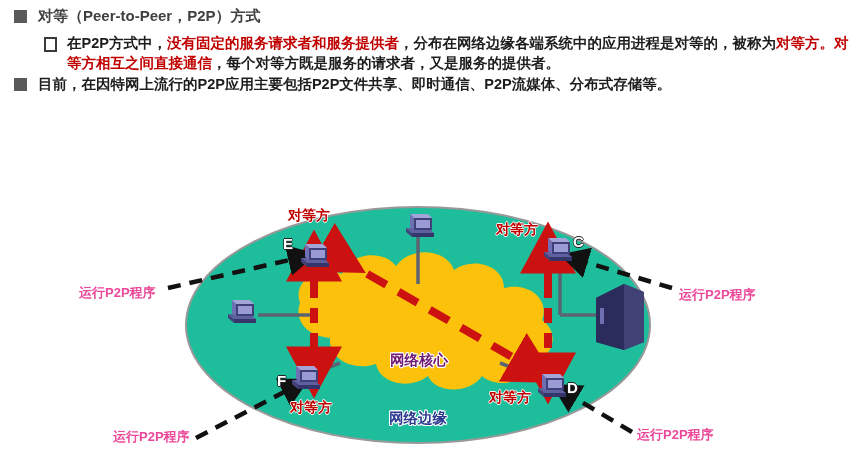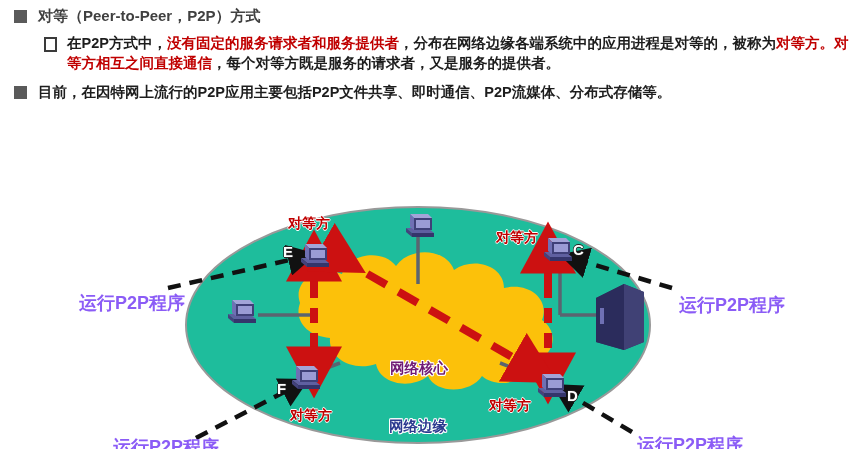--- a/index.html
+++ b/index.html
@@ -21,21 +21,21 @@
     position: absolute;
     left: 0; top: 0;
     width: 864px;
     padding: 6px 10px 0 14px;
   }
   .bullet-row {
     display: flex;
     align-items: flex-start;
     margin-bottom: 7px;
   }
-  .bullet-row.lvl2 { padding-left: 30px; margin-bottom: 9px; }
+  .bullet-row.lvl2 { padding-left: 30px; margin-bottom: 1px; }
 
   .sq-filled {
     flex: 0 0 auto;
     width: 13px; height: 13px;
     background: #5a5a5a;
     margin-top: 4px;
     margin-right: 11px;
   }
   .sq-hollow {
     flex: 0 0 auto;
@@ -68,35 +68,34 @@
     left: 0; top: 198px;
     width: 864px; height: 251px;
   }
   .diagram svg { display: block; }
 
   .lbl {
     position: absolute;
     font-weight: bold;
     white-space: nowrap;
     line-height: 1;
-    margin-top: 8px;
   }
   .lbl-peer {
     font-size: 14px;
     color: #c00000;
     text-shadow: 0.8px 0 0 #fff, -0.8px 0 0 #fff, 0 0.8px 0 #fff, 0 -0.8px 0 #fff;
   }
   .lbl-node {
     font-size: 15px;
     color: #ffffff;
     text-shadow: 0.7px 0 0 #222, -0.7px 0 0 #222, 0 0.7px 0 #222, 0 -0.7px 0 #222;
   }
   .lbl-run {
-    font-size: 18px;
-    color: #8b5cf6;
+    font-size: 13px;
+    color: #ec4899;
   }
   .lbl-core {
     font-size: 14.5px;
     color: #701a75;
     text-shadow: 1.1px 0 0 #fff, -1.1px 0 0 #fff, 0 1.1px 0 #fff, 0 -1.1px 0 #fff,
                  0.8px 0.8px 0 #fff, -0.8px 0.8px 0 #fff, 0.8px -0.8px 0 #fff, -0.8px -0.8px 0 #fff;
   }
   .lbl-edge {
     font-size: 14.5px;
     color: #2b3a8f;

